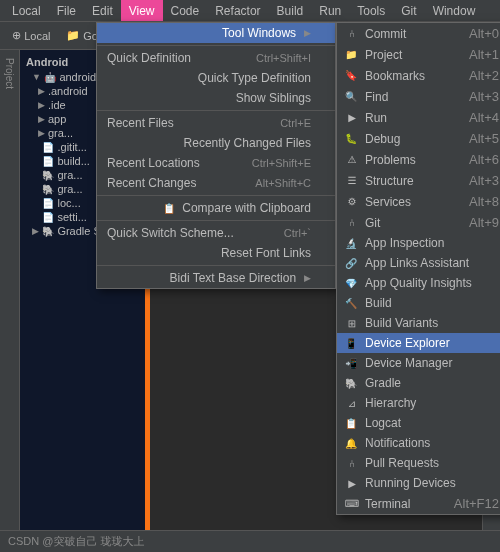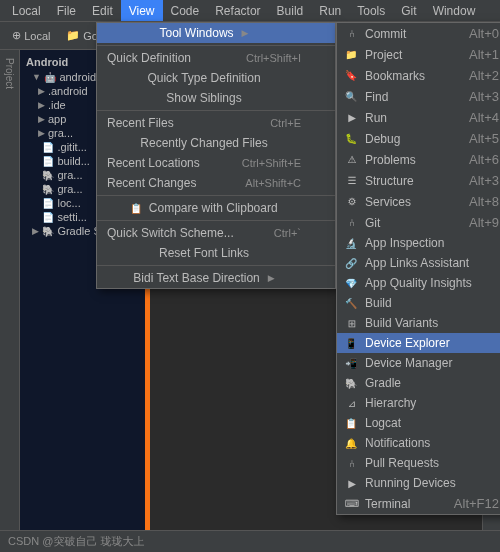--- a/index.html
+++ b/index.html
@@ -26,21 +26,21 @@
     .menubar-item {
       padding: 2px 8px;
       color: #bbbbbb;
       cursor: pointer;
       font-size: 12px;
       height: 100%;
       display: flex;
       align-items: center;
     }
     .menubar-item:hover, .menubar-item.active {
-      background: #3b82f6;
+      background: #ec4899;
       color: #ffffff;
     }
 
     
     .toolbar {
       background: #3c3f41;
       height: 28px;
       display: flex;
       align-items: center;
       padding: 0 6px;
@@ -115,27 +115,27 @@
       position: absolute;
       top: 22px;
       left: 96px;
       background: #3c3f41;
       border: 1px solid #666;
       box-shadow: 3px 3px 8px rgba(0,0,0,0.5);
       z-index: 100;
       min-width: 240px;
     }
     .menu-item {
-      padding: 3px 34px 3px 10px;
+      padding: 3px 24px 3px 10px;
       font-size: 12px;
       color: #bbbbbb;
       cursor: pointer;
       display: flex;
       align-items: center;
-      justify-content: center;
+      justify-content: flex-end;
       gap: 8px;
       white-space: nowrap;
     }
     .menu-item.has-arrow::after { content: '▶'; font-size: 9px; color: #888; }
     .menu-item .shortcut { color: #888; font-size: 11px; margin-left: auto; }
     .menu-item.highlighted { background: #4b6eaf; color: #fff; }
     .menu-separator {
       height: 1px;
       background: #555;
       margin: 2px 0;

